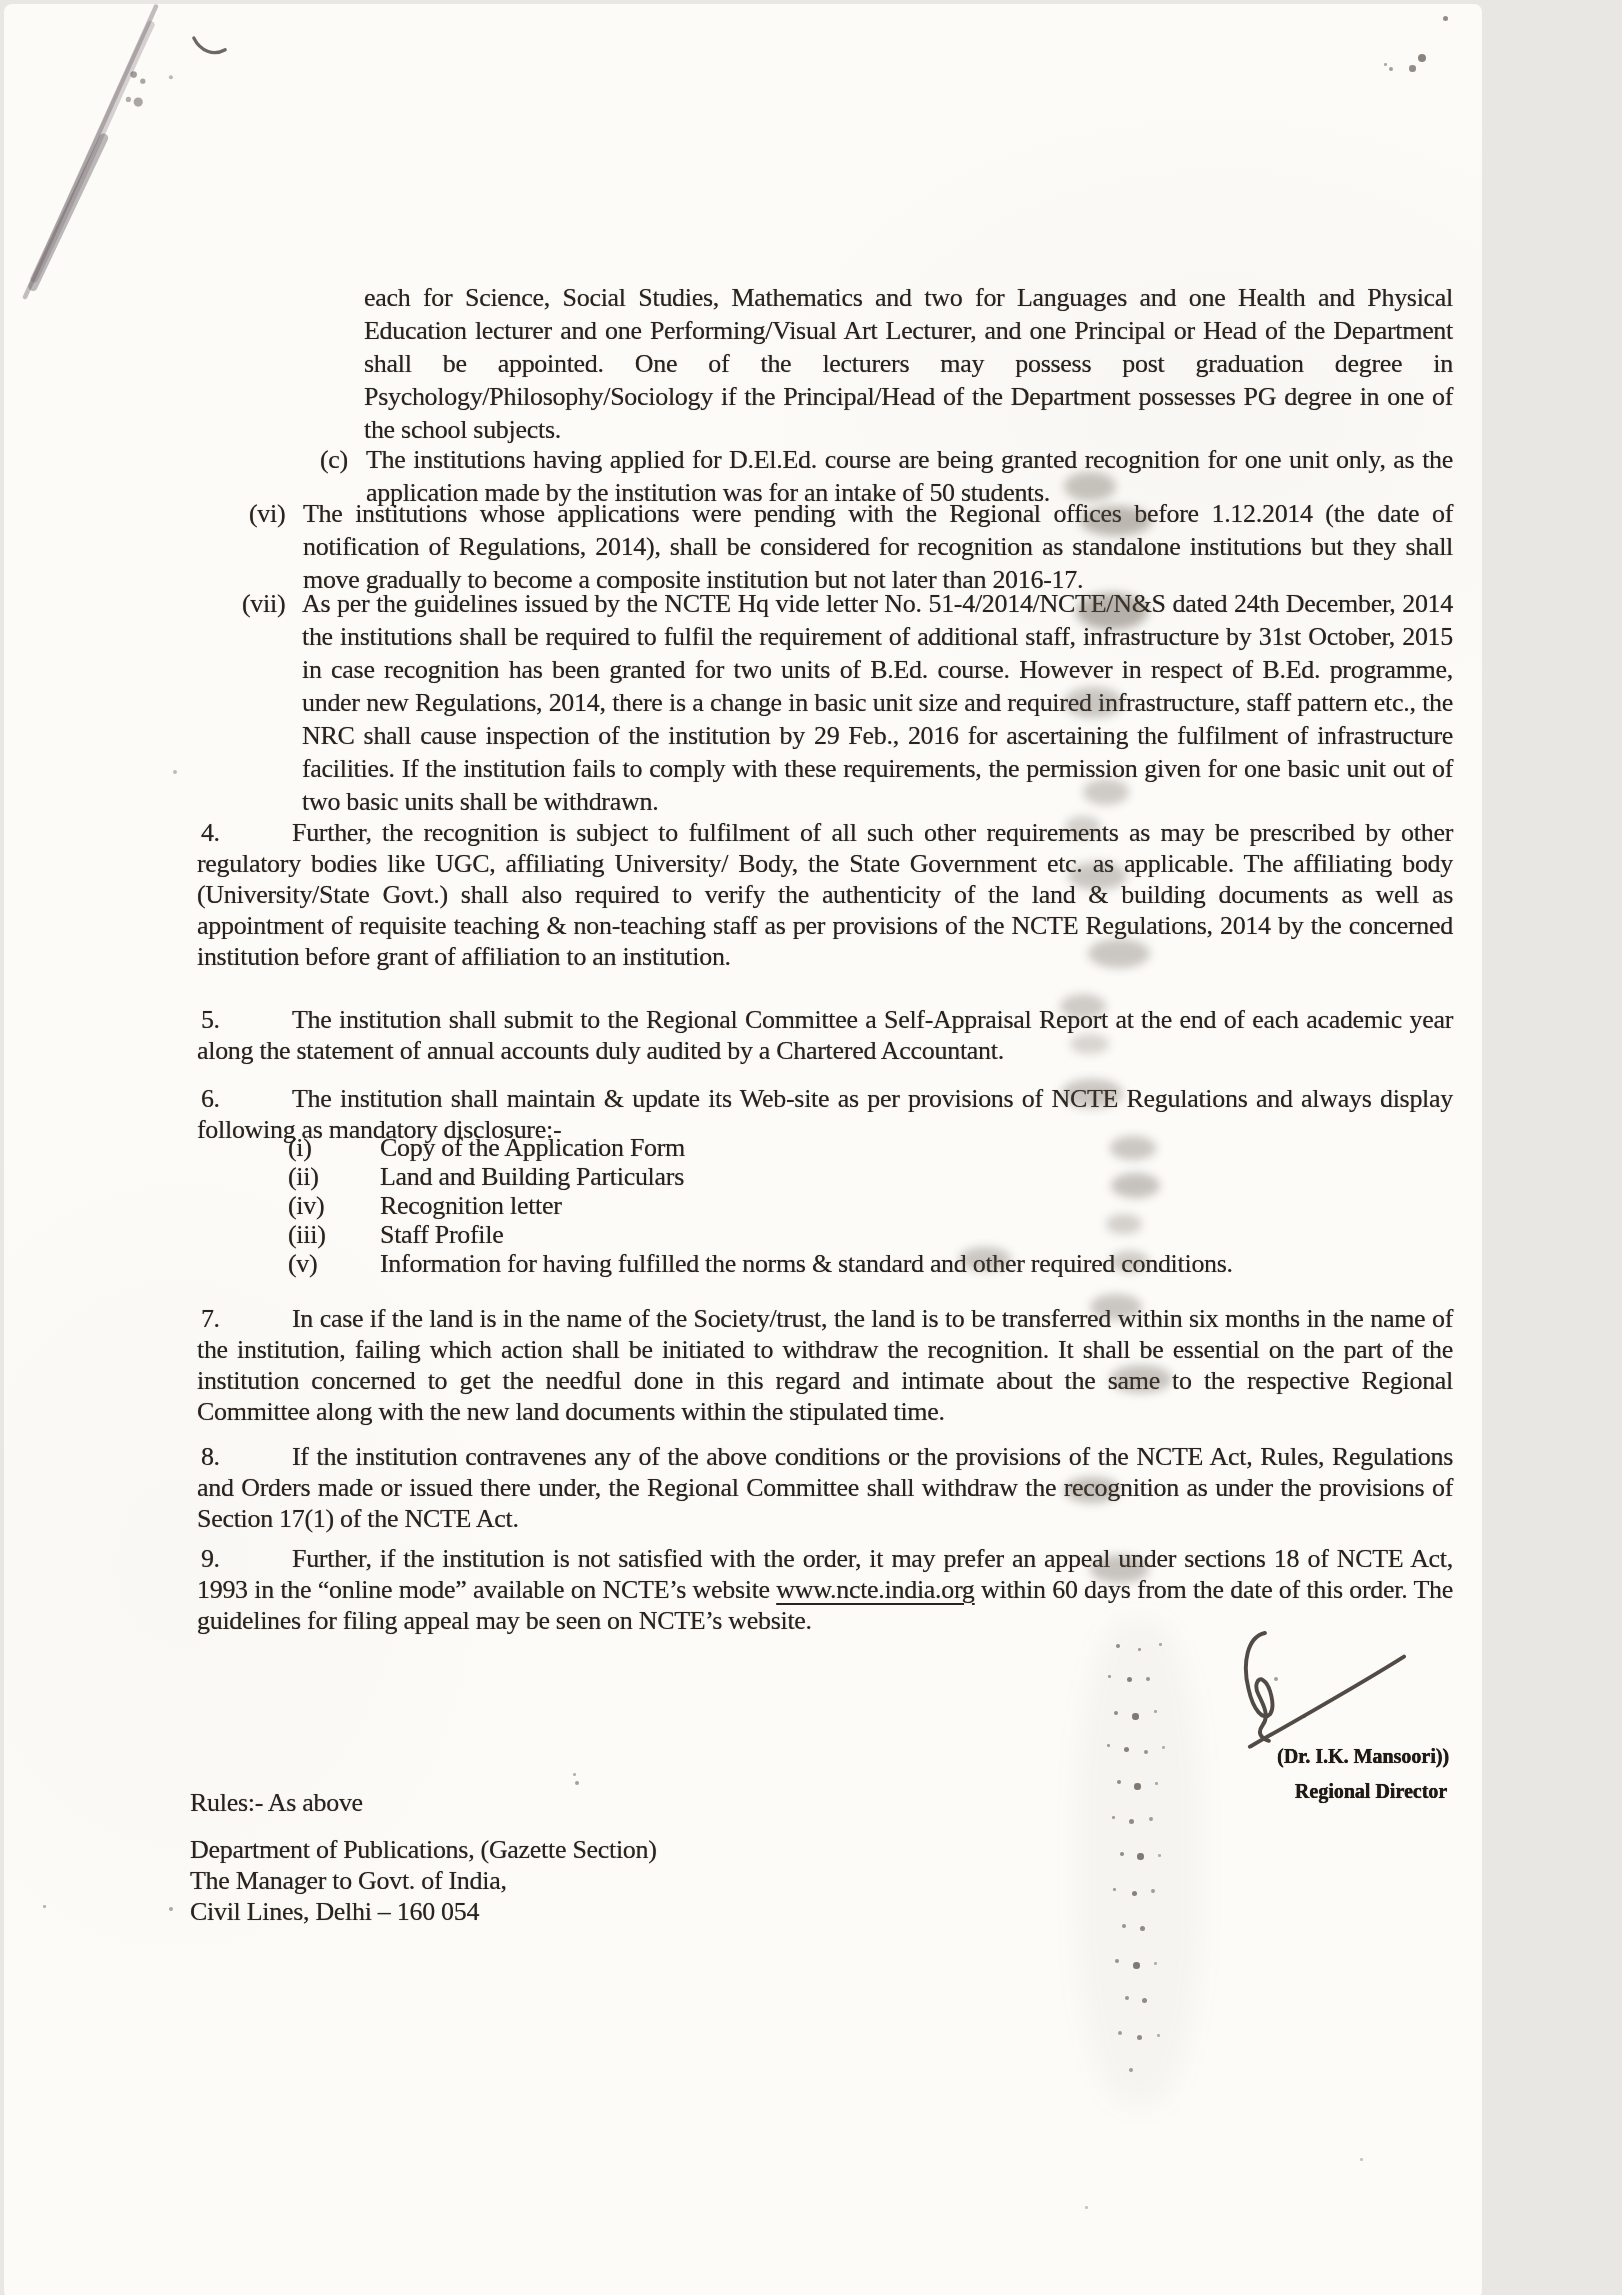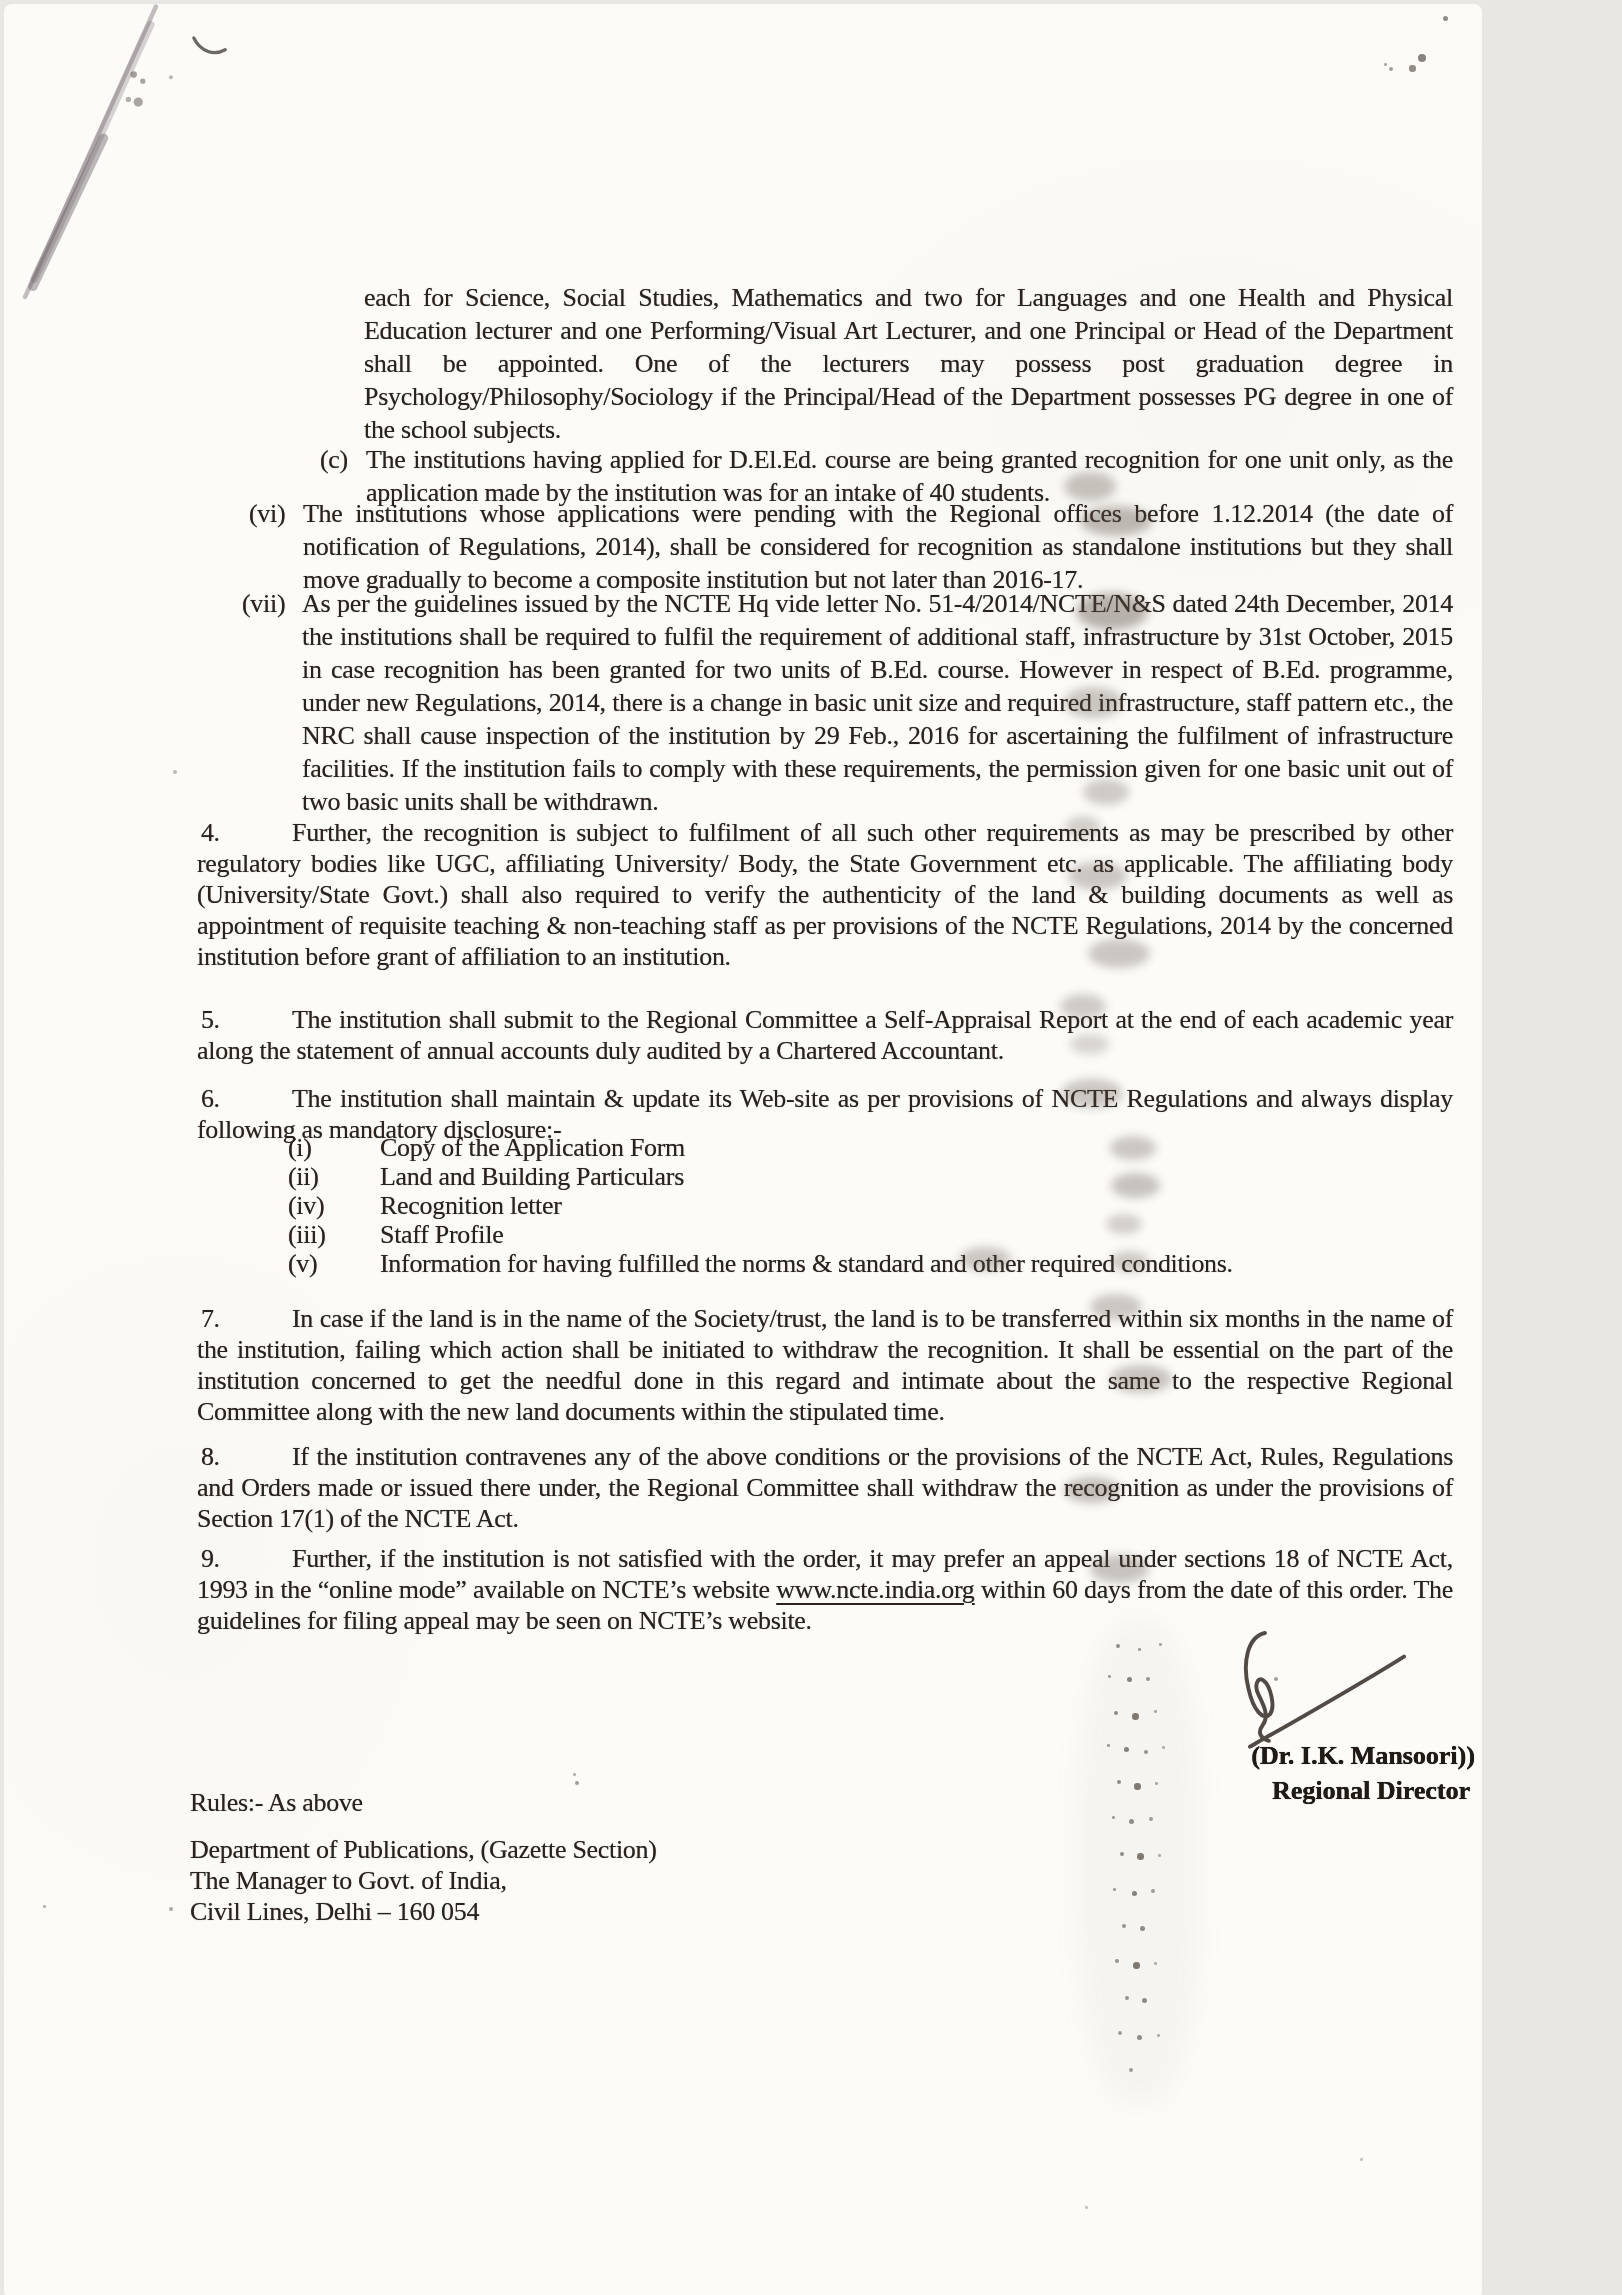--- a/index.html
+++ b/index.html
@@ -28,21 +28,21 @@
   .row{position:absolute;display:flex;}
   .marker{flex:0 0 auto;text-align:left;}
   .mtext{flex:1 1 auto;}
   p{margin:0;}
   .npara{position:absolute;}
   .pnum{position:absolute;left:3.9px;top:0;}
   .ptext{text-indent:95px;}
   .list-row{display:flex;line-height:29px;}
   .list-marker{flex:0 0 92px;}
   .weblink{text-decoration:underline;text-decoration-thickness:2px;text-underline-offset:4.6px;}
-  .sigblock{font-weight:bold;color:#201a15;text-align:center;font-size:26px;line-height:30px;
+  .sigblock{font-weight:bold;color:#201a15;text-align:center;font-size:20px;line-height:30px;
     text-shadow:0.3px 0 0 #201a15, 0 0 0.9px rgba(32,26,21,.65);filter:blur(0.2px);}
   .footer{font-size:26px;line-height:31px;letter-spacing:-0.3px;text-shadow:0 0 0.8px rgba(43,36,30,.6);filter:blur(0.2px);}
   .speck{position:absolute;background:#4d443c;border-radius:50%;}
   .blot{position:absolute;background:#5a4f46;border-radius:50%;filter:blur(4.6px);}
   .bleed{position:absolute;left:1073px;top:1616px;width:124px;height:484px;
     background:rgba(120,108,96,.05);filter:blur(11.8px);border-radius:40%;}
   svg{display:block;}
 </style>
 </head>
 <body>
@@ -58,21 +58,21 @@
     <circle cx="212" cy="118" r="4" fill="#5a524c" opacity="0.5"></circle>
     <circle cx="205" cy="150" r="7" fill="#5a524c" opacity="0.5"></circle>
     <circle cx="190" cy="146" r="4" fill="#5a524c" opacity="0.45"></circle>
     <circle cx="255" cy="112" r="3" fill="#5a524c" opacity="0.4"></circle>
   </svg>
 
   <div class="abs btxt" style="left:360px;top:277px;width:1089px;">each for Science, Social Studies, Mathematics and two for Languages and one Health and Physical Education lecturer and one Performing/Visual Art Lecturer, and one Principal or Head of the Department shall be appointed.  One of the lecturers may possess post graduation degree in Psychology/Philosophy/Sociology if the Principal/Head of the Department possesses PG degree in one of the school subjects.</div>
 
   <div class="row btxt" style="left:316px;top:439px;width:1133px;">
     <span class="marker" style="flex-basis:46px;">(c)</span>
-    <div class="mtext">The institutions having applied for D.El.Ed. course are being granted recognition for one unit only, as the application made by the institution was for an intake of 40 students.</div>
+    <div class="mtext">The institutions having applied for D.El.Ed. course are being granted recognition for one unit only, as the application made by the institution was for an intake of 50 students.</div>
   </div>
 
   <div class="row btxt" style="left:245px;top:493px;width:1204px;">
     <span class="marker" style="flex-basis:54px;">(vi)</span>
     <div class="mtext">The institutions whose applications were pending with the Regional offices before 1.12.2014 (the date of notification of Regulations, 2014), shall be considered for recognition as standalone institutions but  they shall move gradually to become a composite institution but not later than 2016-17.</div>
   </div>
 
   <div class="row btxt" style="left:238px;top:583px;width:1211px;">
     <span class="marker" style="flex-basis:60px;">(vii)</span>
     <div class="mtext">As per the guidelines issued by the NCTE Hq vide letter No. 51-4/2014/NCTE/N&amp;S dated 24th December, 2014 the institutions shall be required to fulfil the requirement of additional staff, infrastructure by 31st October, 2015 in case recognition has been granted for two units of B.Ed. course.  However in respect of B.Ed. programme, under new Regulations, 2014, there is a change in basic unit size and required infrastructure, staff pattern etc., the NRC shall cause inspection of the institution by 29 Feb., 2016 for ascertaining the fulfilment of infrastructure facilities. If the institution fails to comply with these requirements, the permission given for one basic unit out of two basic units shall  be withdrawn.</div>

